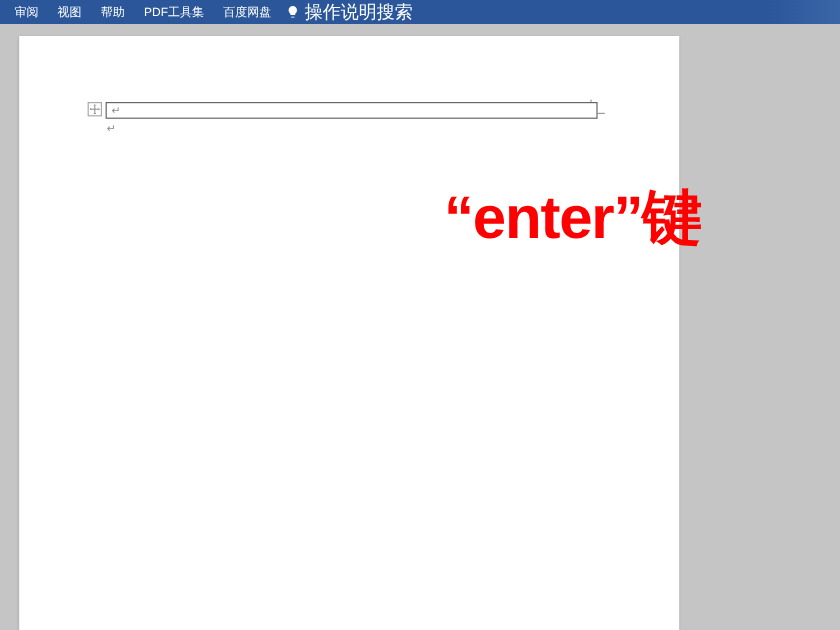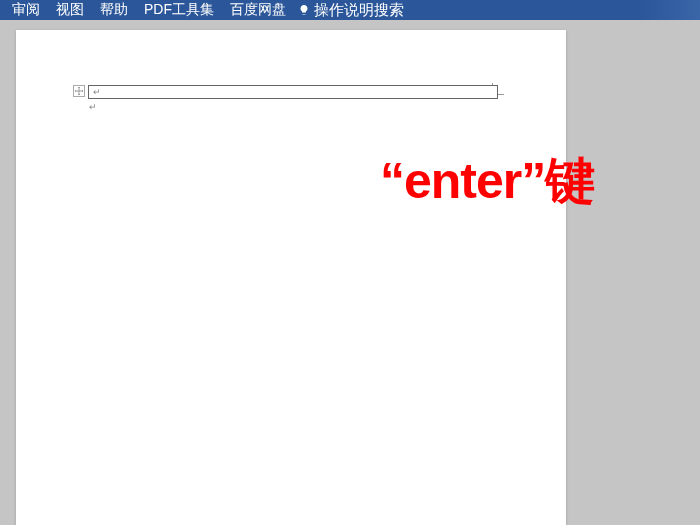--- a/index.html
+++ b/index.html
@@ -14,21 +14,21 @@
     .menu-bar {
       background: #2b579a;
       height: 20px;
       display: flex;
       align-items: center;
       padding-left: 4px;
       gap: 0;
     }
     .menu-item {
       color: #ffffff;
-      font-size: 14px;
+      font-size: 10px;
       padding: 0 8px;
       cursor: pointer;
     }
     .bulb-icon {
       margin-left: 4px;
       display: flex;
       align-items: center;
     }
     .search-text {
       color: #ffffff;
@@ -97,21 +97,21 @@
       left: 4px;
       top: 1px;
     }
     .para-mark-2 {
       left: 0;
       top: 16px;
     }
     .annotation {
       position: absolute;
       top: 148px;
-      left: 380px;
+      left: 370px;
       font-size: 50px;
       font-weight: bold;
       color: #ff0000;
       white-space: nowrap;
       letter-spacing: -1px;
       text-align: right;
     }
     .top-right-fade {
       position: absolute;
       top: 0;

